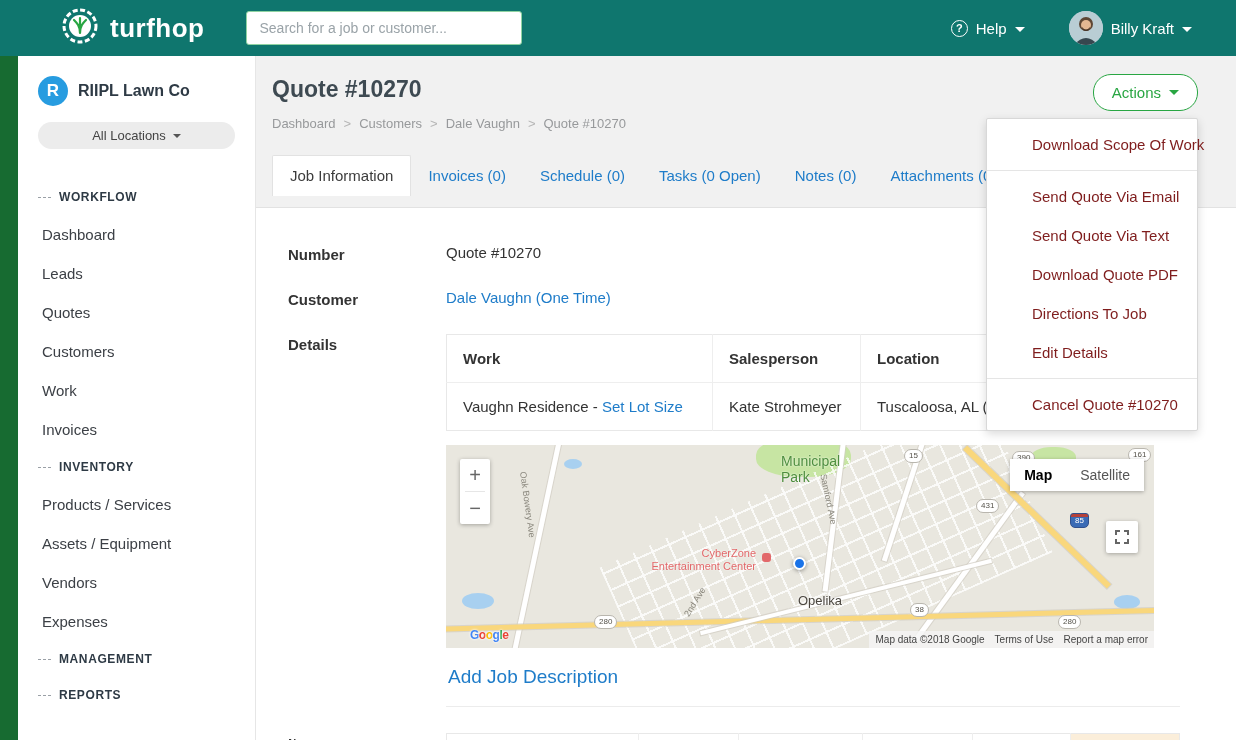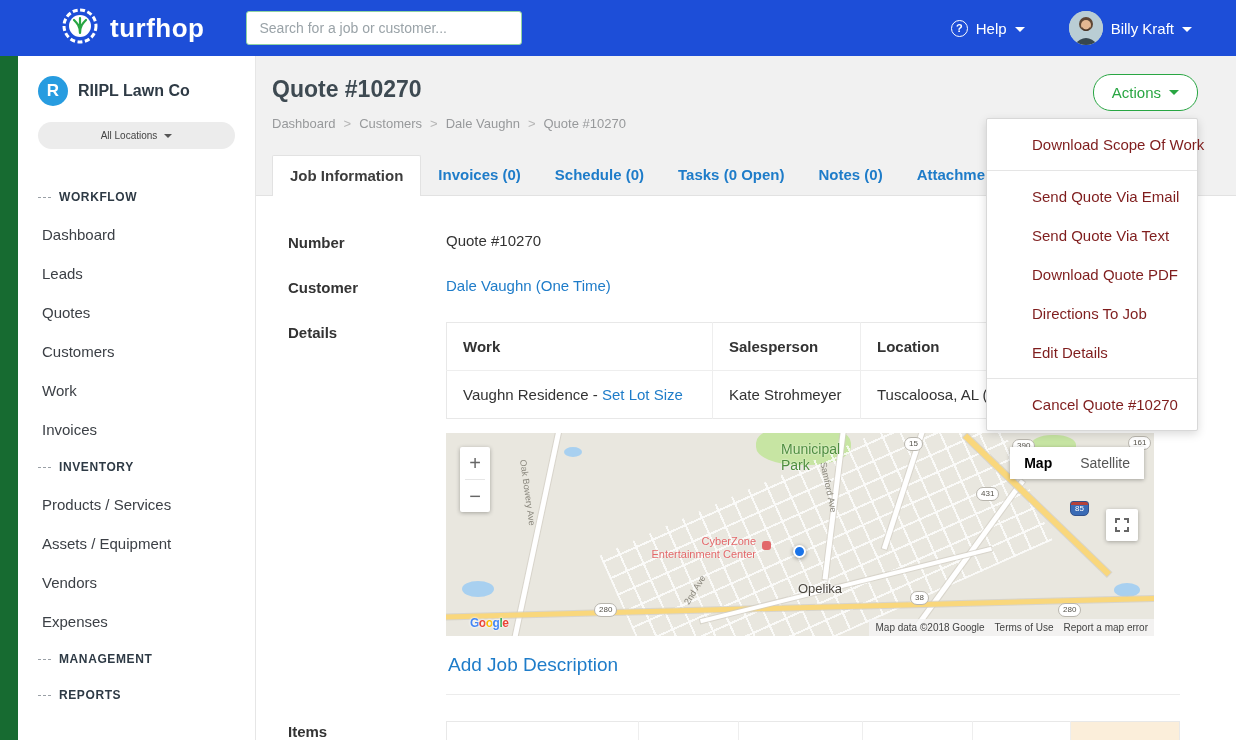--- a/index.html
+++ b/index.html
@@ -1,19 +1,19 @@
 <!DOCTYPE html>
 <html><head>
 <meta charset="utf-8">
 <style>
   * { margin:0; padding:0; box-sizing:border-box; }
   html,body { width:1236px; height:740px; overflow:hidden; font-family:"Liberation Sans", sans-serif; background:#f1f1f1; }
 
   
-  .topbar { position:relative; height:56px; background:#1d4ed8; display:flex; align-items:center; z-index:60; }
+  .topbar { position:relative; height:56px; background:#0f766e; display:flex; align-items:center; z-index:60; }
   .brand { display:flex; align-items:center; gap:10px; margin-left:60px; cursor:pointer; }
   .brand-name { color:#fff; font-size:26px; font-weight:bold; letter-spacing:.5px; }
   .search-wrap { margin-left:42px; }
   .search-wrap input { width:276px; height:34px; border:1px solid #8fd3a2; border-radius:3px; padding:0 12px; font-size:14px; color:#333; outline:none; font-family:"Liberation Sans", sans-serif; }
   .search-wrap input::placeholder { color:#9aa3a8; }
   .top-right { margin-left:auto; display:flex; align-items:center; gap:44px; padding-right:44px; color:#fff; }
   .help, .user { display:flex; align-items:center; gap:8px; cursor:pointer; font-size:15px; }
   .help-circle { width:17px; height:17px; border:1.5px solid #fff; border-radius:50%; display:flex; align-items:center; justify-content:center; font-size:11px; font-weight:bold; }
   .caret-w { width:0; height:0; border-left:5px solid transparent; border-right:5px solid transparent; border-top:5px solid #fff; margin-top:2px; }
   .avatar { width:34px; height:34px; border-radius:50%; overflow:hidden; background:#b9cdd4; flex:0 0 auto; }
@@ -21,21 +21,21 @@
   
   .layout { display:flex; height:684px; }
   .leftstrip { width:18px; background:#176b31; flex:0 0 auto; }
   .sidebar { width:238px; background:#fff; flex:0 0 auto; border-right:1px solid #e6e6e6; }
   .main { flex:1; position:relative; background:#f1f1f1; }
 
   
   .company { display:flex; align-items:center; gap:10px; padding:20px 18px 0 20px; }
   .logo-r { width:30px; height:30px; border-radius:50%; background:#279ce0; color:#fff; font-weight:bold; font-size:17px; display:flex; align-items:center; justify-content:center; }
   .company-name { font-size:16px; font-weight:bold; color:#2e3a45; }
-  .locations { margin:16px 20px 0; height:27px; background:#ececec; border-radius:14px; display:flex; align-items:center; justify-content:center; gap:7px; font-size:10px; color:#444; cursor:pointer; }
+  .locations { margin:16px 20px 0; height:27px; background:#ececec; border-radius:14px; display:flex; align-items:center; justify-content:center; gap:7px; font-size:13px; color:#444; cursor:pointer; }
   .caret-d { width:0; height:0; border-left:4px solid transparent; border-right:4px solid transparent; border-top:4px solid #555; }
   .nav { margin-top:30px; }
   .nav-header { display:flex; align-items:center; gap:8px; padding:11px 20px; font-size:12px; font-weight:bold; letter-spacing:.6px; color:#2e3a45; }
   .tree { width:13px; border-top:1px dashed #9aa0a6; }
   .nav-item { padding:11px 20px 11px 24px; font-size:15px; color:#3c4046; cursor:pointer; }
 
   
   .page-head { padding:20px 16px 0 16px; }
   .page-title { font-size:23px; font-weight:bold; color:#3e4a52; }
   .breadcrumb { margin-top:13px; font-size:13px; color:#97999b; display:flex; gap:8px; align-items:center; }
@@ -43,21 +43,21 @@
   .crumb-sep { color:#b5b5b5; }
   .actions-btn { position:absolute; top:18px; right:38px; background:#fff; border:1px solid #29a643; color:#29a643; border-radius:18px; padding:9px 18px; font-size:15px; display:flex; align-items:center; gap:8px; cursor:pointer; font-family:"Liberation Sans", sans-serif; }
   .caret-g { width:0; height:0; border-left:5px solid transparent; border-right:5px solid transparent; border-top:5px solid #29a643; }
 
   
   .menu { position:absolute; top:62px; right:38px; width:212px; background:#fff; border:1px solid #d8d8d8; border-radius:2px; box-shadow:0 3px 10px rgba(0,0,0,.15); z-index:50; padding:6px 0; }
   .menu-item { padding:11px 20px; font-size:15px; color:#7f1d1d; cursor:pointer; white-space:nowrap;margin-left:25px; }
   .menu-divider { border-top:1px solid #e5e5e5; margin:6px 0; }
 
   
-  .tabs { display:flex; margin:24px 0 0 16px; align-items:flex-start; position:relative; z-index:2;font-weight:bold; }
+  .tabs { display:flex; margin:24px 0 12px 16px; align-items:center; position:relative; z-index:2; }
   .tab { font-size:15px; padding:11px 17px; cursor:pointer; color:#1e7cc9; }
   .tab.active { background:#fff; color:#3c3c3c; border:1px solid #e2e2e2; border-bottom:none; border-radius:2px 2px 0 0; margin-bottom:-1px; padding-bottom:12px; }
 
   
   .panel { background:#fff; border-top:1px solid #e2e2e2; min-height:560px; padding:36px 16px 0 32px; position:relative; z-index:1; }
   .row { display:flex; margin-bottom:26px; }
   .row-label { width:158px; flex:0 0 auto; font-size:15px; font-weight:bold; color:#333; padding-top:2px; }
   .row-content { flex:1; font-size:15px; color:#333; }
   a.link, .link { color:#1e7cc9; text-decoration:none; cursor:pointer; }
 

